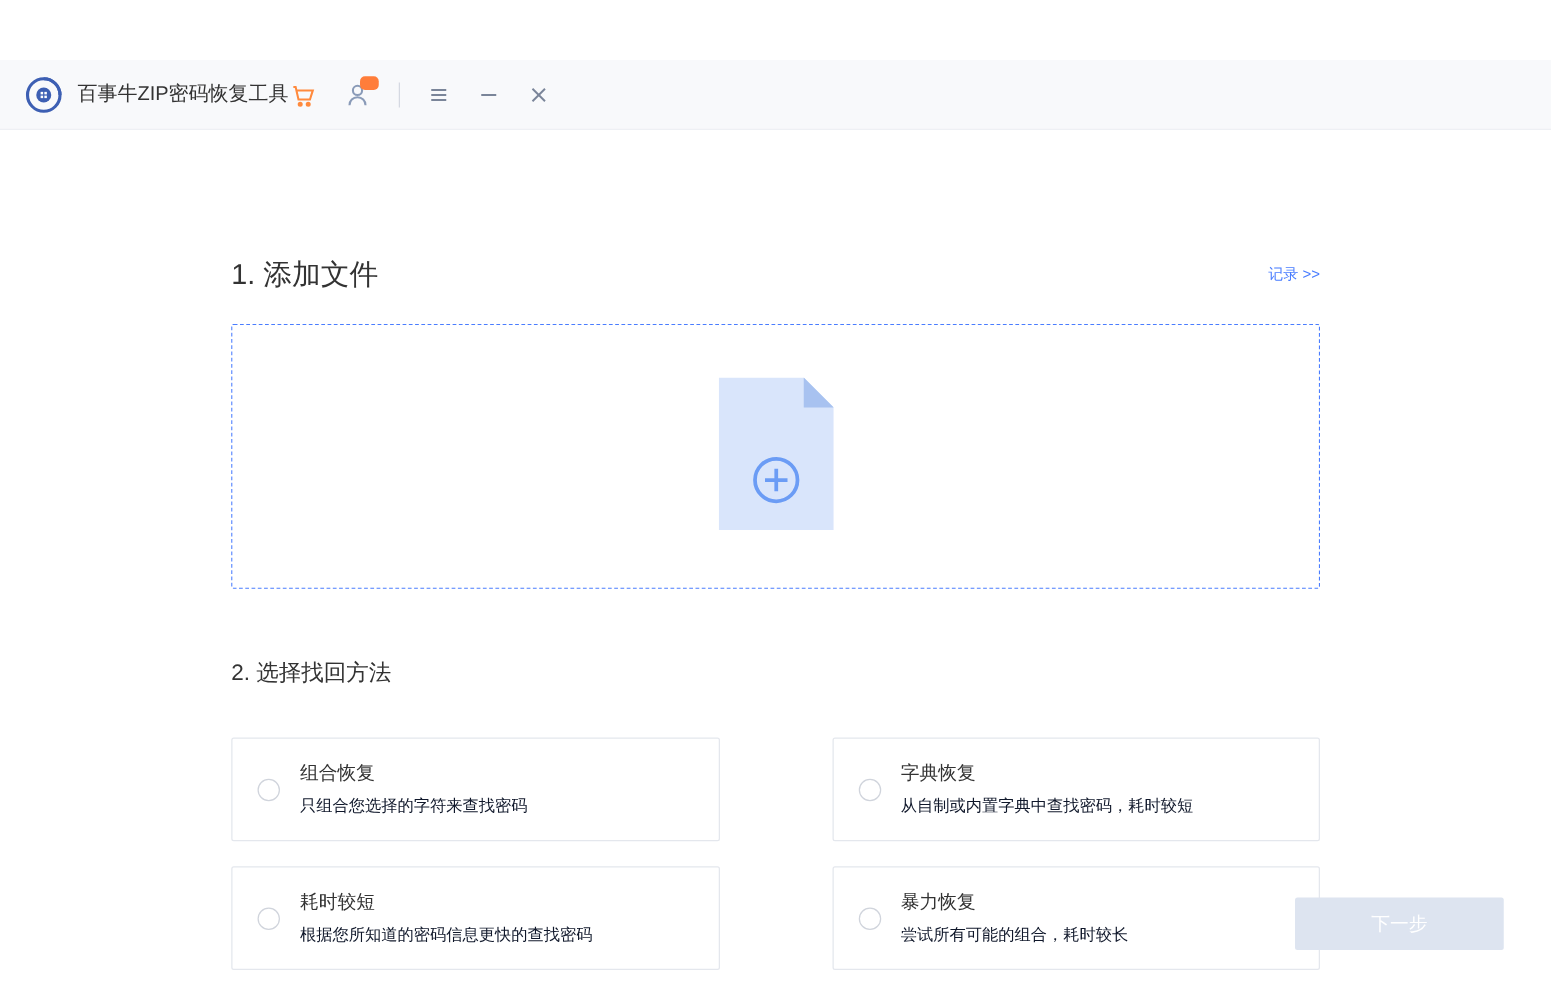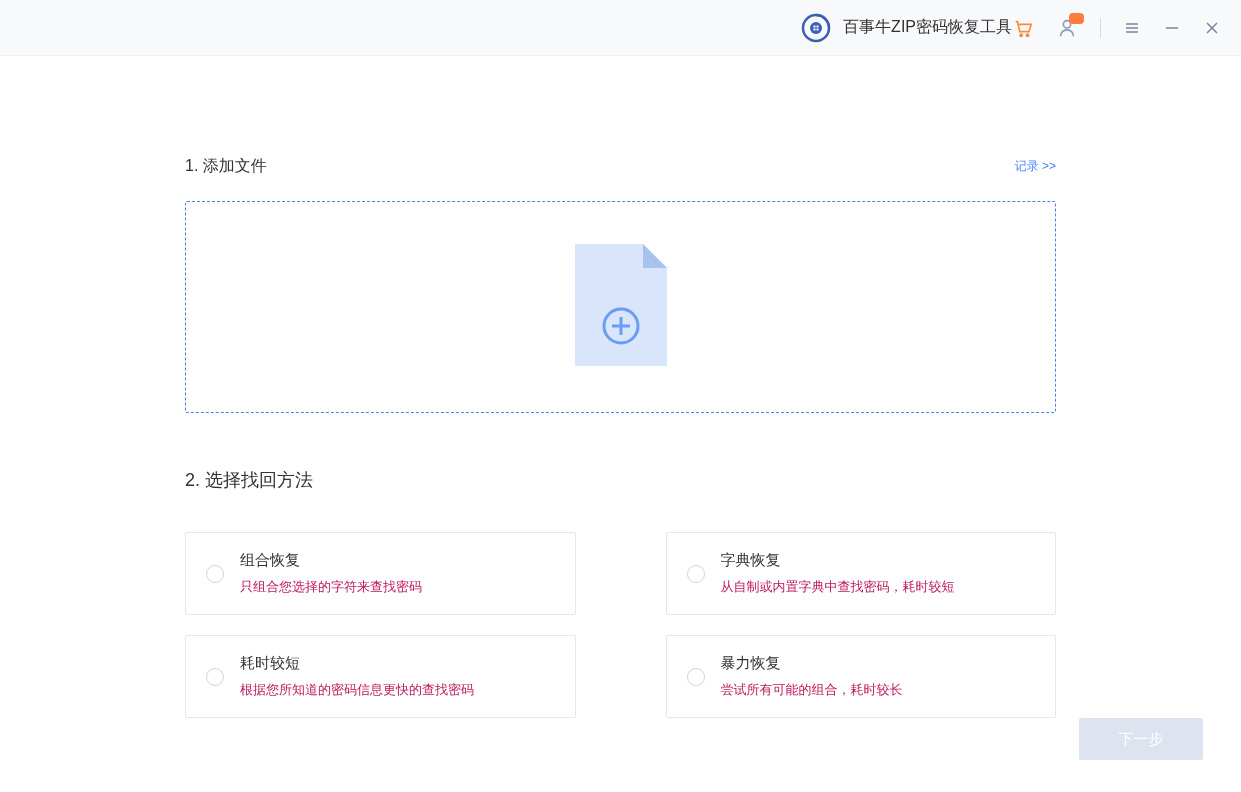--- a/index.html
+++ b/index.html
@@ -14,21 +14,22 @@
       height: 792px;
       overflow: hidden;
     }
     .titlebar {
       height: 56px;
       background: #f8f9fb;
       border-bottom: 1px solid #eef0f4;
       display: flex;
       align-items: center;
       padding: 0 20px;
-      justify-content: flex-end;
+      justify-content: flex-start;
+      margin-top: 48px;
     }
     .titlebar-left {
       display: flex;
       align-items: center;
       gap: 12px;
     }
     .logo {
       width: 30px;
       height: 30px;
       display: flex;
@@ -71,21 +72,21 @@
     .content {
       padding: 100px 185px 0 185px;
     }
     .section-row {
       display: flex;
       justify-content: space-between;
       align-items: center;
       margin-bottom: 24px;
     }
     .section-title {
-      font-size: 16px;
+      font-size: 23px;
       color: #333;
       font-weight: 400;
     }
     .record-link {
       font-size: 12px;
       color: #4a7dff;
       cursor: pointer;
       text-decoration: none;
     }
     .dropzone {
@@ -132,32 +133,32 @@
       display: flex;
       flex-direction: column;
       gap: 8px;
     }
     .method-title {
       font-size: 15px;
       color: #333;
     }
     .method-desc {
       font-size: 13px;
-      color: #be185d;
+      color: #0f172a;
     }
     .footer {
       position: absolute;
       bottom: 32px;
       right: 38px;
     }
     .next-btn {
       background: #dde4f0;
       color: #fff;
       border: none;
-      width: 124px;
+      width: 167px;
       height: 42px;
       font-size: 15px;
       border-radius: 2px;
       cursor: pointer;
     }
     .badge {
       position: absolute;
       top: -4px;
       right: -6px;
       background: #ff7d3a;

